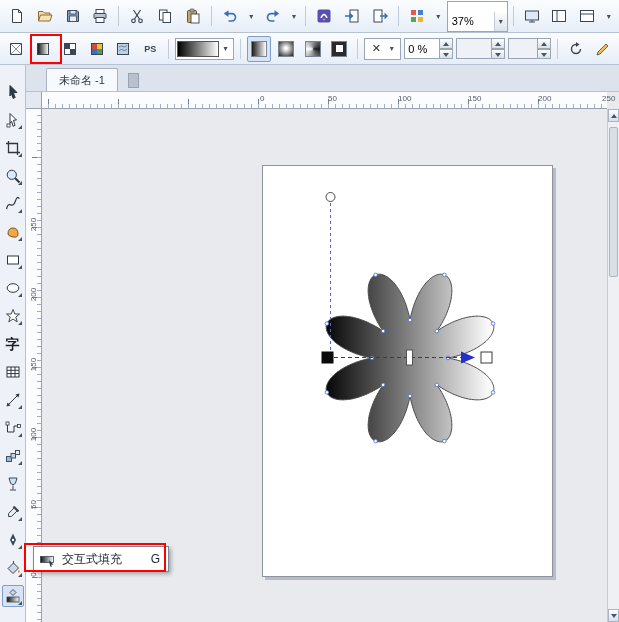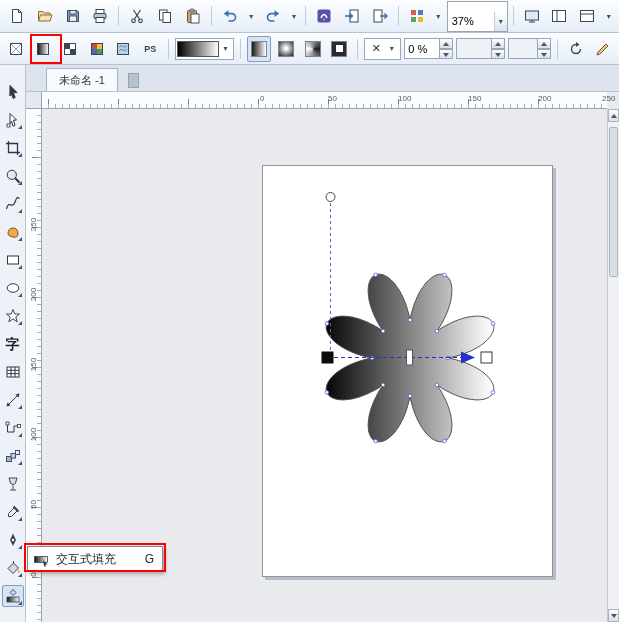--- a/index.html
+++ b/index.html
@@ -52,21 +52,21 @@
   #overlay{position:absolute;left:295px;top:180px;width:215px;height:285px;overflow:visible}
   .dash{stroke:#5a64cf;stroke-width:1;stroke-dasharray:3 3;fill:none}
   .dash2{stroke:#2430c9;stroke-width:1;stroke-dasharray:4 3;fill:none}
   .node{fill:#fff;stroke:#4a5fd5;stroke-width:.8}
   #vscroll{position:absolute;left:607px;top:109px;width:12px;height:513px;background:#eef0f4;border-left:1px solid #c5cbd6}
   .sarr{position:absolute;left:0;width:11px;height:13px;background:linear-gradient(#fdfefe,#d8e0ea);border:1px solid #aab4c2}
   .sarr::after{content:"";position:absolute;left:2px;border-left:3px solid transparent;border-right:3px solid transparent}
   .sarr.up{top:0}.sarr.up::after{top:4px;border-bottom:4px solid #4a5568}
   .sarr.dn{bottom:0}.sarr.dn::after{top:4px;border-top:4px solid #4a5568}
   .sthumb{position:absolute;left:1px;top:18px;width:9px;height:150px;background:#d9dfe7;border:1px solid #aab4c2;border-radius:2px}
-  #flyout{position:absolute;left:27px;top:546px;width:136px;background:#fff;border:1px solid #7e8795;box-shadow:2px 2px 4px rgba(0,0,0,.3);z-index:30}
+  #flyout{position:absolute;left:33px;top:546px;width:136px;background:#fff;border:1px solid #7e8795;box-shadow:2px 2px 4px rgba(0,0,0,.3);z-index:30}
   .frow{height:24px;display:flex;align-items:center;gap:6px;padding:0 8px 0 4px;font-size:12px;color:#1e242d}
   .frow .fsc{margin-left:auto;font-size:12px}
   .fic{width:18px;height:18px;display:flex;align-items:center;justify-content:center}
   .ann{position:absolute;border:2px solid #f00;z-index:40;pointer-events:none}
   #ann1{left:30px;top:34px;width:32px;height:30px}
   #ann2{left:24px;top:543px;width:142px;height:29px}
 </style>
 </head>
 <body>
 

